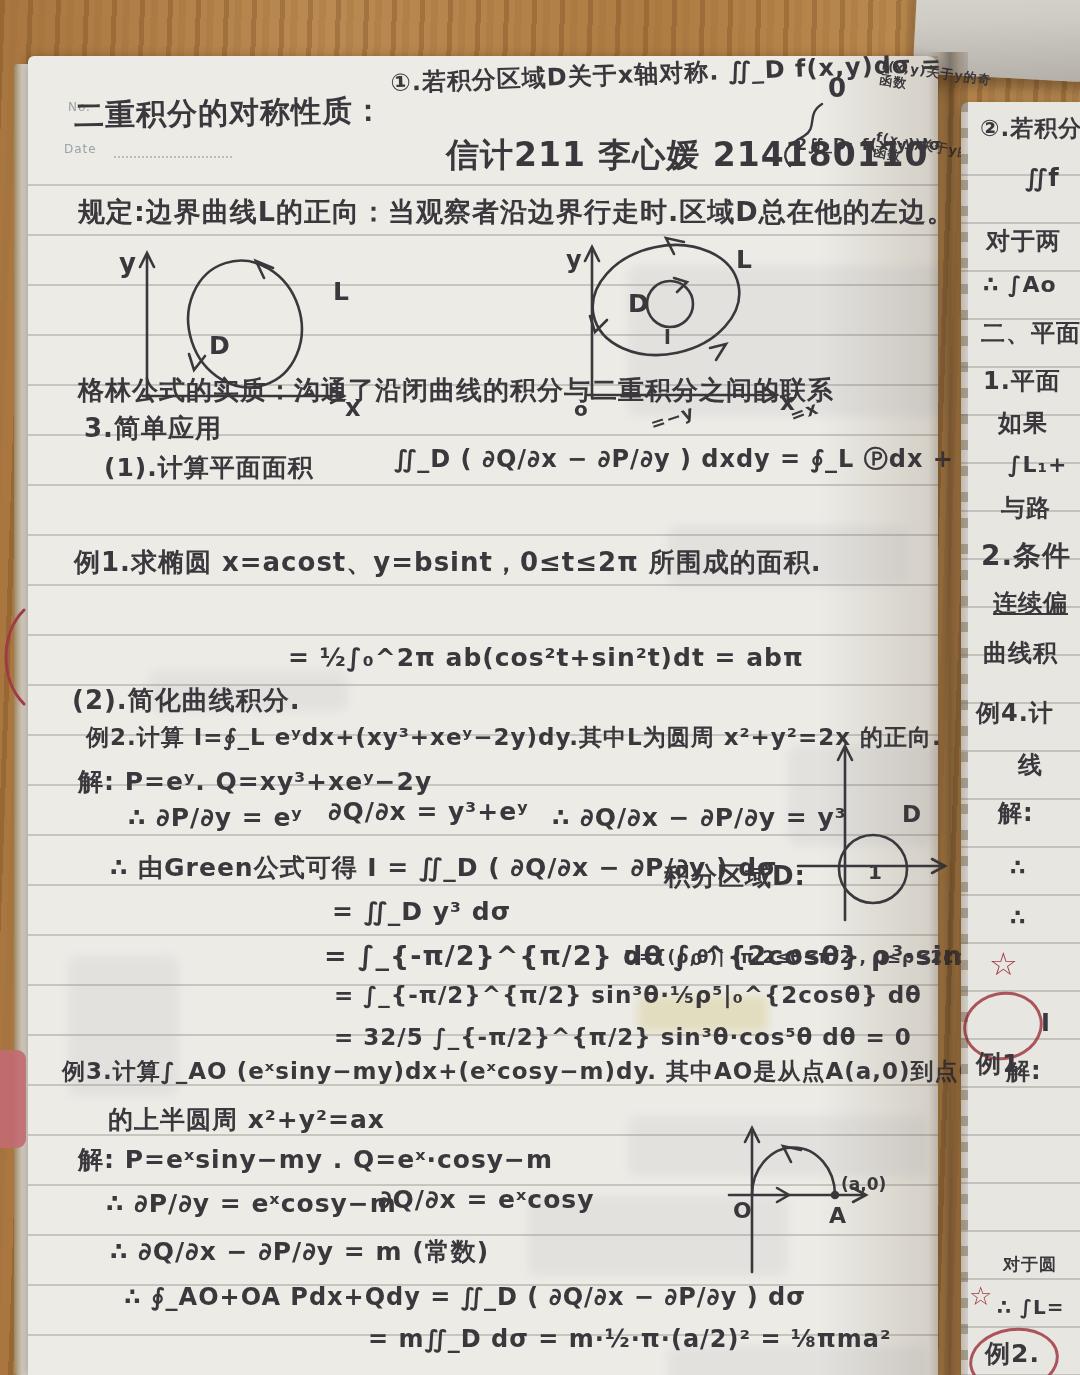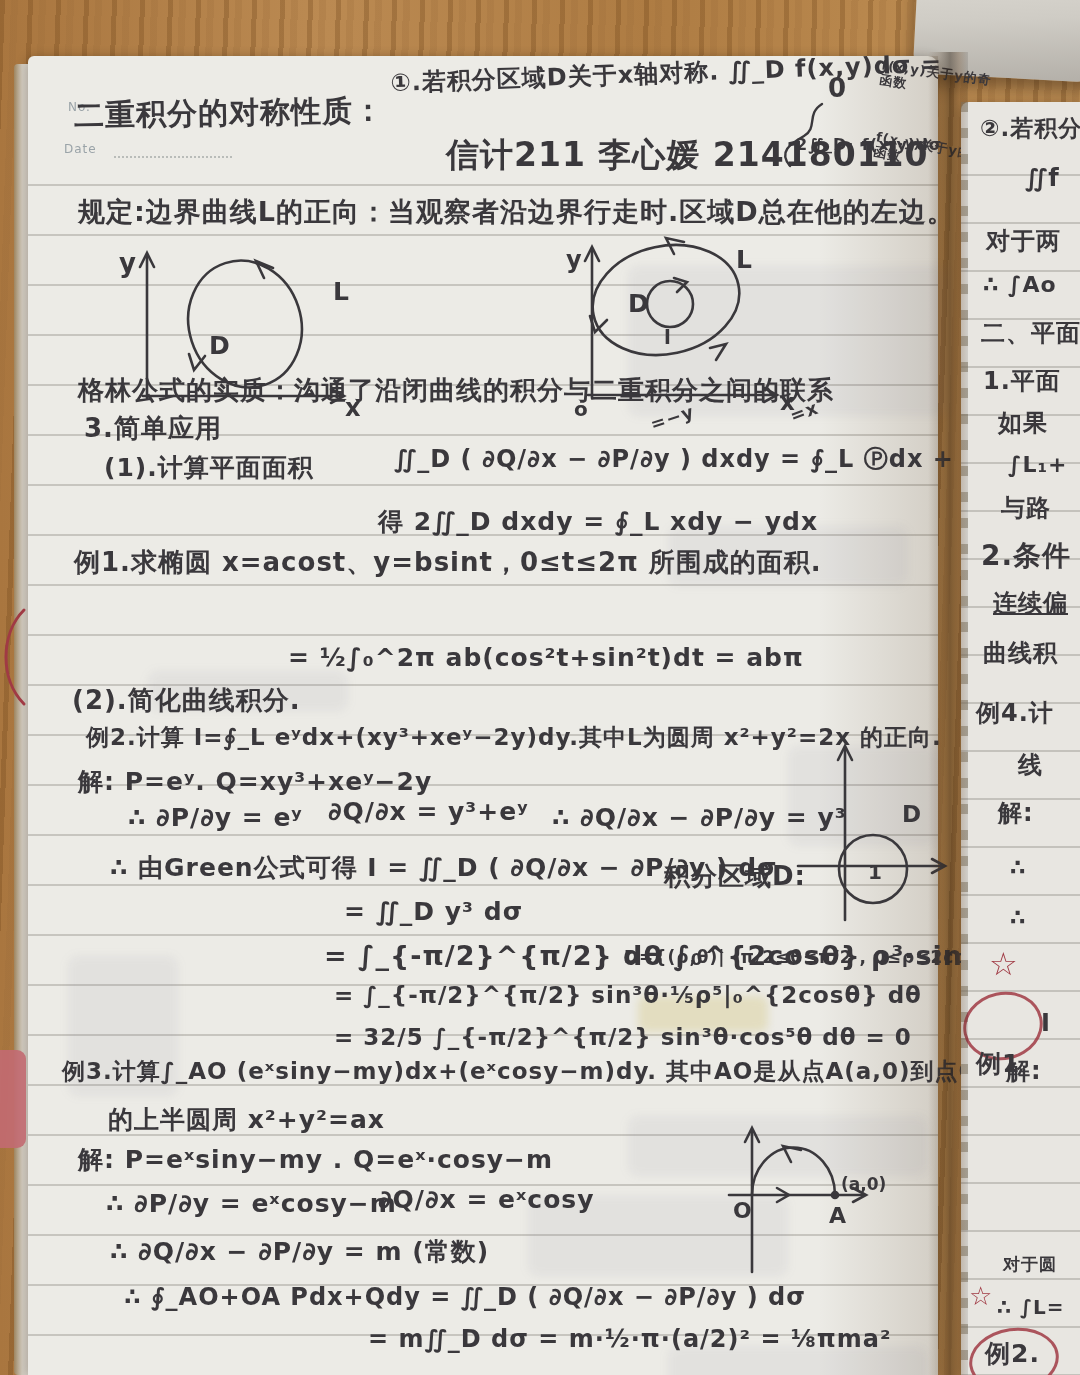--- a/index.html
+++ b/index.html
@@ -125,21 +125,20 @@
     <text x="186" y="116" font-size="20">l</text>
     <text x="258" y="40" font-size="25">L</text>
   </svg>
 
   <div class="hw" style="left:50px;top:320px;font-size:26px;">格林公式的实质：沟通了沿闭曲线的积分与二重积分之间的联系</div>
   <div class="hw" style="left:56px;top:358px;font-size:26px;">3.简单应用</div>
   <div class="hw" style="left:76px;top:398px;font-size:25px;">(1).计算平面面积</div>
   <div class="hw" style="left:622px;top:352px;font-size:18px;transform:rotate(-18deg);">=−y</div>
   <div class="hw" style="left:762px;top:346px;font-size:18px;transform:rotate(-20deg);">=x</div>
   <div class="hw" style="left:366px;top:390px;font-size:24px;">∬_D ( ∂Q/∂x − ∂P/∂y ) dxdy = ∮_L Ⓟdx + Ⓠdy</div>
-  <div class="hw" style="left:350px;top:452px;font-size:25px;">得 2∬_D dxdy = ∮_L xdy − ydx</div>
 
   <div class="hw" style="left:46px;top:492px;font-size:26px;">例1.求椭圆 x=acost、y=bsint，0≤t≤2π 所围成的面积.</div>
   <div class="hw" style="left:260px;top:588px;font-size:25px;">= ½∫₀^2π ab(cos²t+sin²t)dt = abπ</div>
 
   <div class="hw" style="left:44px;top:630px;font-size:26px;">(2).简化曲线积分.</div>
   <div class="hw" style="left:58px;top:668px;font-size:23px;">例2.计算 I=∮_L eʸdx+(xy³+xeʸ−2y)dy.其中L为圆周 x²+y²=2x 的正向.</div>
   <div class="hw" style="left:50px;top:712px;font-size:25px;">解: P=eʸ. Q=xy³+xeʸ−2y</div>
   <div class="hw" style="left:100px;top:748px;font-size:25px;">∴ ∂P/∂y = eʸ</div>
   <div class="hw" style="left:300px;top:742px;font-size:25px;">∂Q/∂x = y³+eʸ</div>
   <div class="hw" style="left:524px;top:748px;font-size:25px;">∴ ∂Q/∂x − ∂P/∂y = y³</div>
@@ -149,21 +148,21 @@
   <svg class="dg" style="left:762px;top:682px;" width="170" height="195">
     <line x1="55" y1="10" x2="55" y2="182"></line>
       <path d="M48,22 L55,8 L62,22"></path>
     <line x1="8" y1="128" x2="152" y2="128"></line>
       <path d="M142,121 L155,128 L142,135"></path>
     <circle cx="83" cy="131" r="34"></circle>
     <text x="78" y="141" font-size="20">1</text>
     <text x="112" y="84" font-size="23">D</text>
   </svg>
 
-  <div class="hw" style="left:316px;top:842px;font-size:25px;">= ∬_D y³ dσ</div>
+  <div class="hw" style="left:304px;top:842px;font-size:25px;">= ∬_D y³ dσ</div>
   <div class="hw" style="left:296px;top:884px;font-size:27px;">= ∫_{-π/2}^{π/2} dθ ∫₀^{2cosθ} ρ³·sin³θ ρdρ</div>
   <div class="hw" style="left:596px;top:892px;font-size:17px;">D={(ρ,θ)| -π/2≤θ≤π/2 , 0≤ρ≤2cosθ</div>
   <div class="hw" style="left:306px;top:926px;font-size:23px;">= ∫_{-π/2}^{π/2} sin³θ·⅕ρ⁵|₀^{2cosθ} dθ</div>
   <div class="hw" style="left:306px;top:968px;font-size:23px;">= 32/5 ∫_{-π/2}^{π/2} sin³θ·cos⁵θ dθ = 0</div>
 
   <div class="hw" style="left:34px;top:1002px;font-size:23px;">例3.计算∫_AO (eˣsiny−my)dx+(eˣcosy−m)dy. 其中AO是从点A(a,0)到点O(0,0)</div>
   <div class="hw" style="left:50px;top:1090px;font-size:25px;">解: P=eˣsiny−my .  Q=eˣ·cosy−m</div>
   <div class="hw" style="left:80px;top:1050px;font-size:25px;">的上半圆周 x²+y²=ax</div>
   <div class="hw" style="left:78px;top:1134px;font-size:25px;">∴ ∂P/∂y = eˣcosy−m</div>
   <div class="hw" style="left:350px;top:1130px;font-size:25px;">∂Q/∂x = eˣcosy</div>

